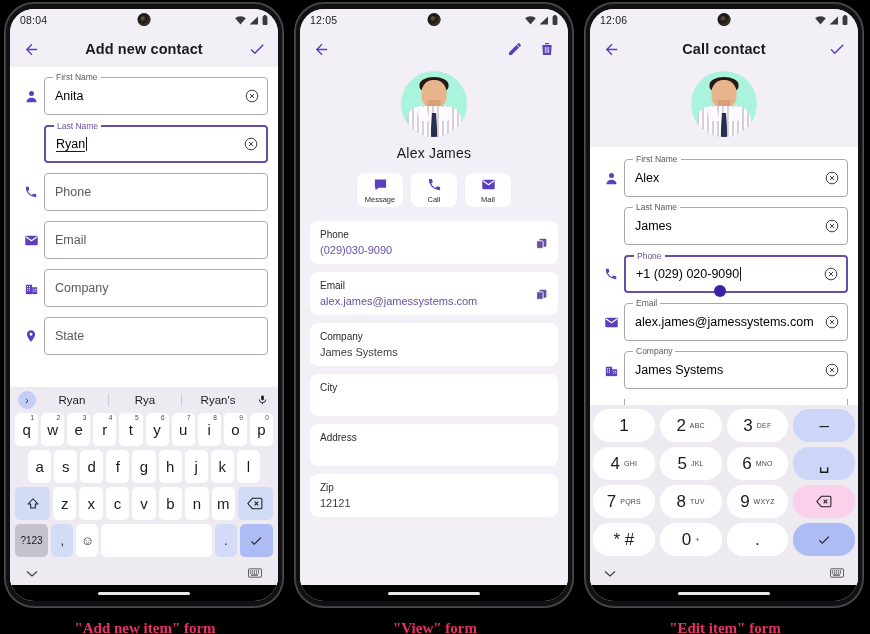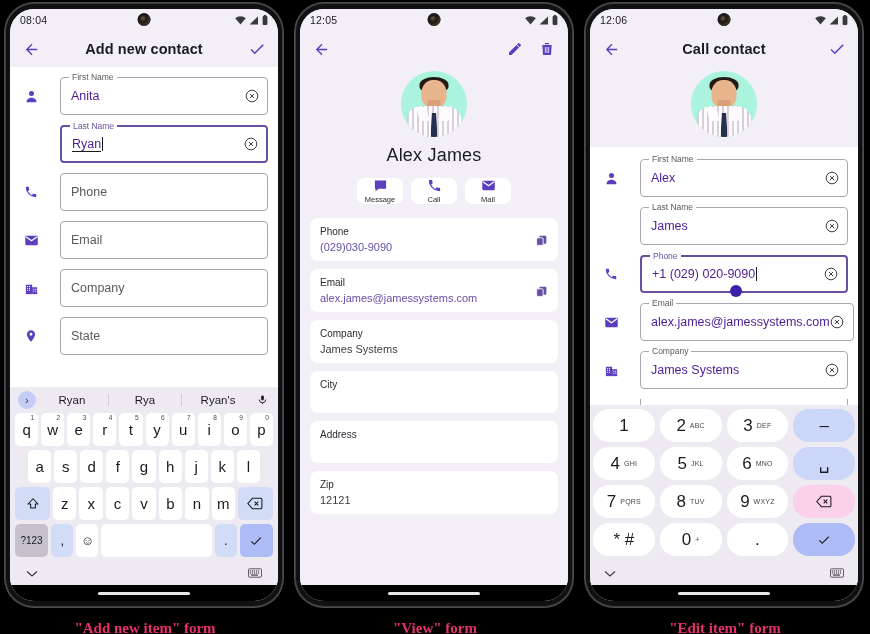--- a/index.html
+++ b/index.html
@@ -98,21 +98,21 @@
 
   
   .formarea {
     background: #fff;
     padding: 10px 10px 4px 10px;
     flex: 1;
     overflow: hidden;
   }
   .field-row {
     display: flex; align-items: center;
-    gap: 18px;
+    gap: 2px;
     margin-bottom: 10px;
   }
   .leading-icon {
     width: 22px; height: 22px; flex: none;
     display: flex; align-items: center; justify-content: center;
     color: #5b3fbe;
   }
   .leading-icon.empty { visibility: hidden; }
   .tf {
     position: relative;
@@ -130,21 +130,21 @@
     top: -6px; left: 8px;
     background: #fff;
     padding: 0 3px;
     font-size: 8.5px;
     color: #5a5a5f;
     line-height: 11px;
   }
   .tf.focused .legend { color: #6750a4; }
   .tf .val {
     font-size: 12.5px;
-    color: #4c1d95;
+    color: #000000;
     flex: 1;
     white-space: nowrap; overflow: hidden;
   }
   .tf .val.placeholder { color: #5a5a5f; }
   .tf .val.typing { border-bottom: 1px solid #1b1b1f; display:inline-block; flex:none; }
   .caret {
     display: inline-block;
     width: 1px; height: 14px;
     background: #1b1b1f;
     vertical-align: -2px;
@@ -202,29 +202,29 @@
     position:absolute;left:50%;bottom:0;transform:translateX(-50%);
     width:7px;height:24px;background:#26304e;
     clip-path: polygon(20% 0,80% 0,100% 100%,50% 112%,0 100%);
   }
   .avatar .neck{
     position:absolute;left:50%;bottom:29px;transform:translateX(-50%);
     width:13px;height:8px;background:#d89f78;
   }
   .contactname {
     margin-top: 8px;
-    font-size: 18px;
+    font-size: 14px;
     color: #1b1b1f;
     letter-spacing: .2px;
   }
   .actions {
     display: flex; gap: 8px; margin-top: 12px;
   }
   .action {
-    width: 46px; height: 26px;
+    width: 46px; height: 34px;
     background: #fff;
     border-radius: 8px;
     display: flex; flex-direction: column;
     align-items: center; justify-content: center;
     gap: 2px; cursor: pointer; text-align: center;
   }
   .action .ic { color: #5b3fbe; height: 16px; display:flex; align-items:center;}
   .action .lb { font-size: 7.5px; color: #2c2a30; }
 
   .infolist {

